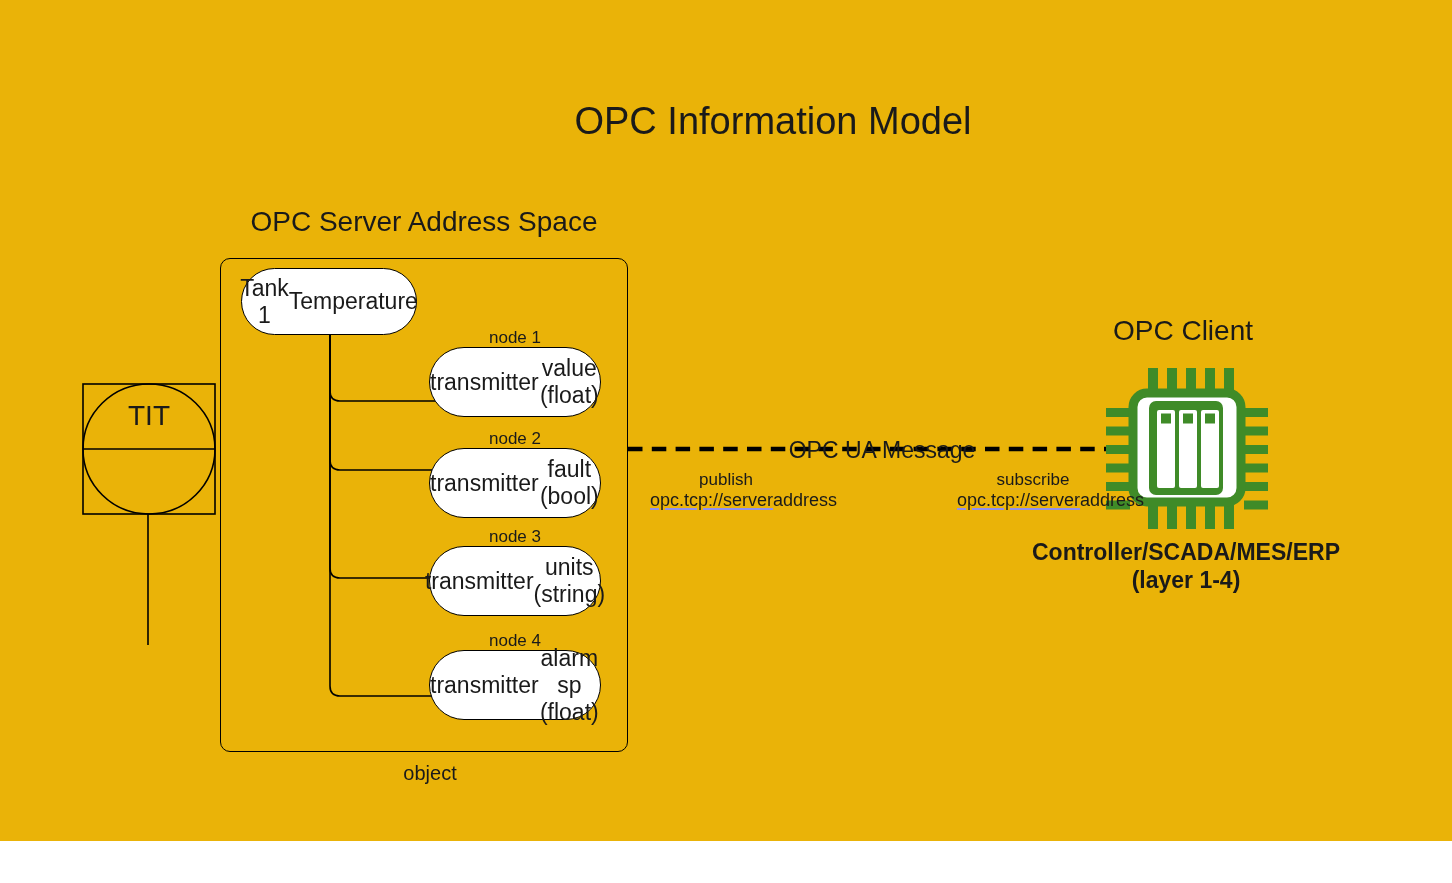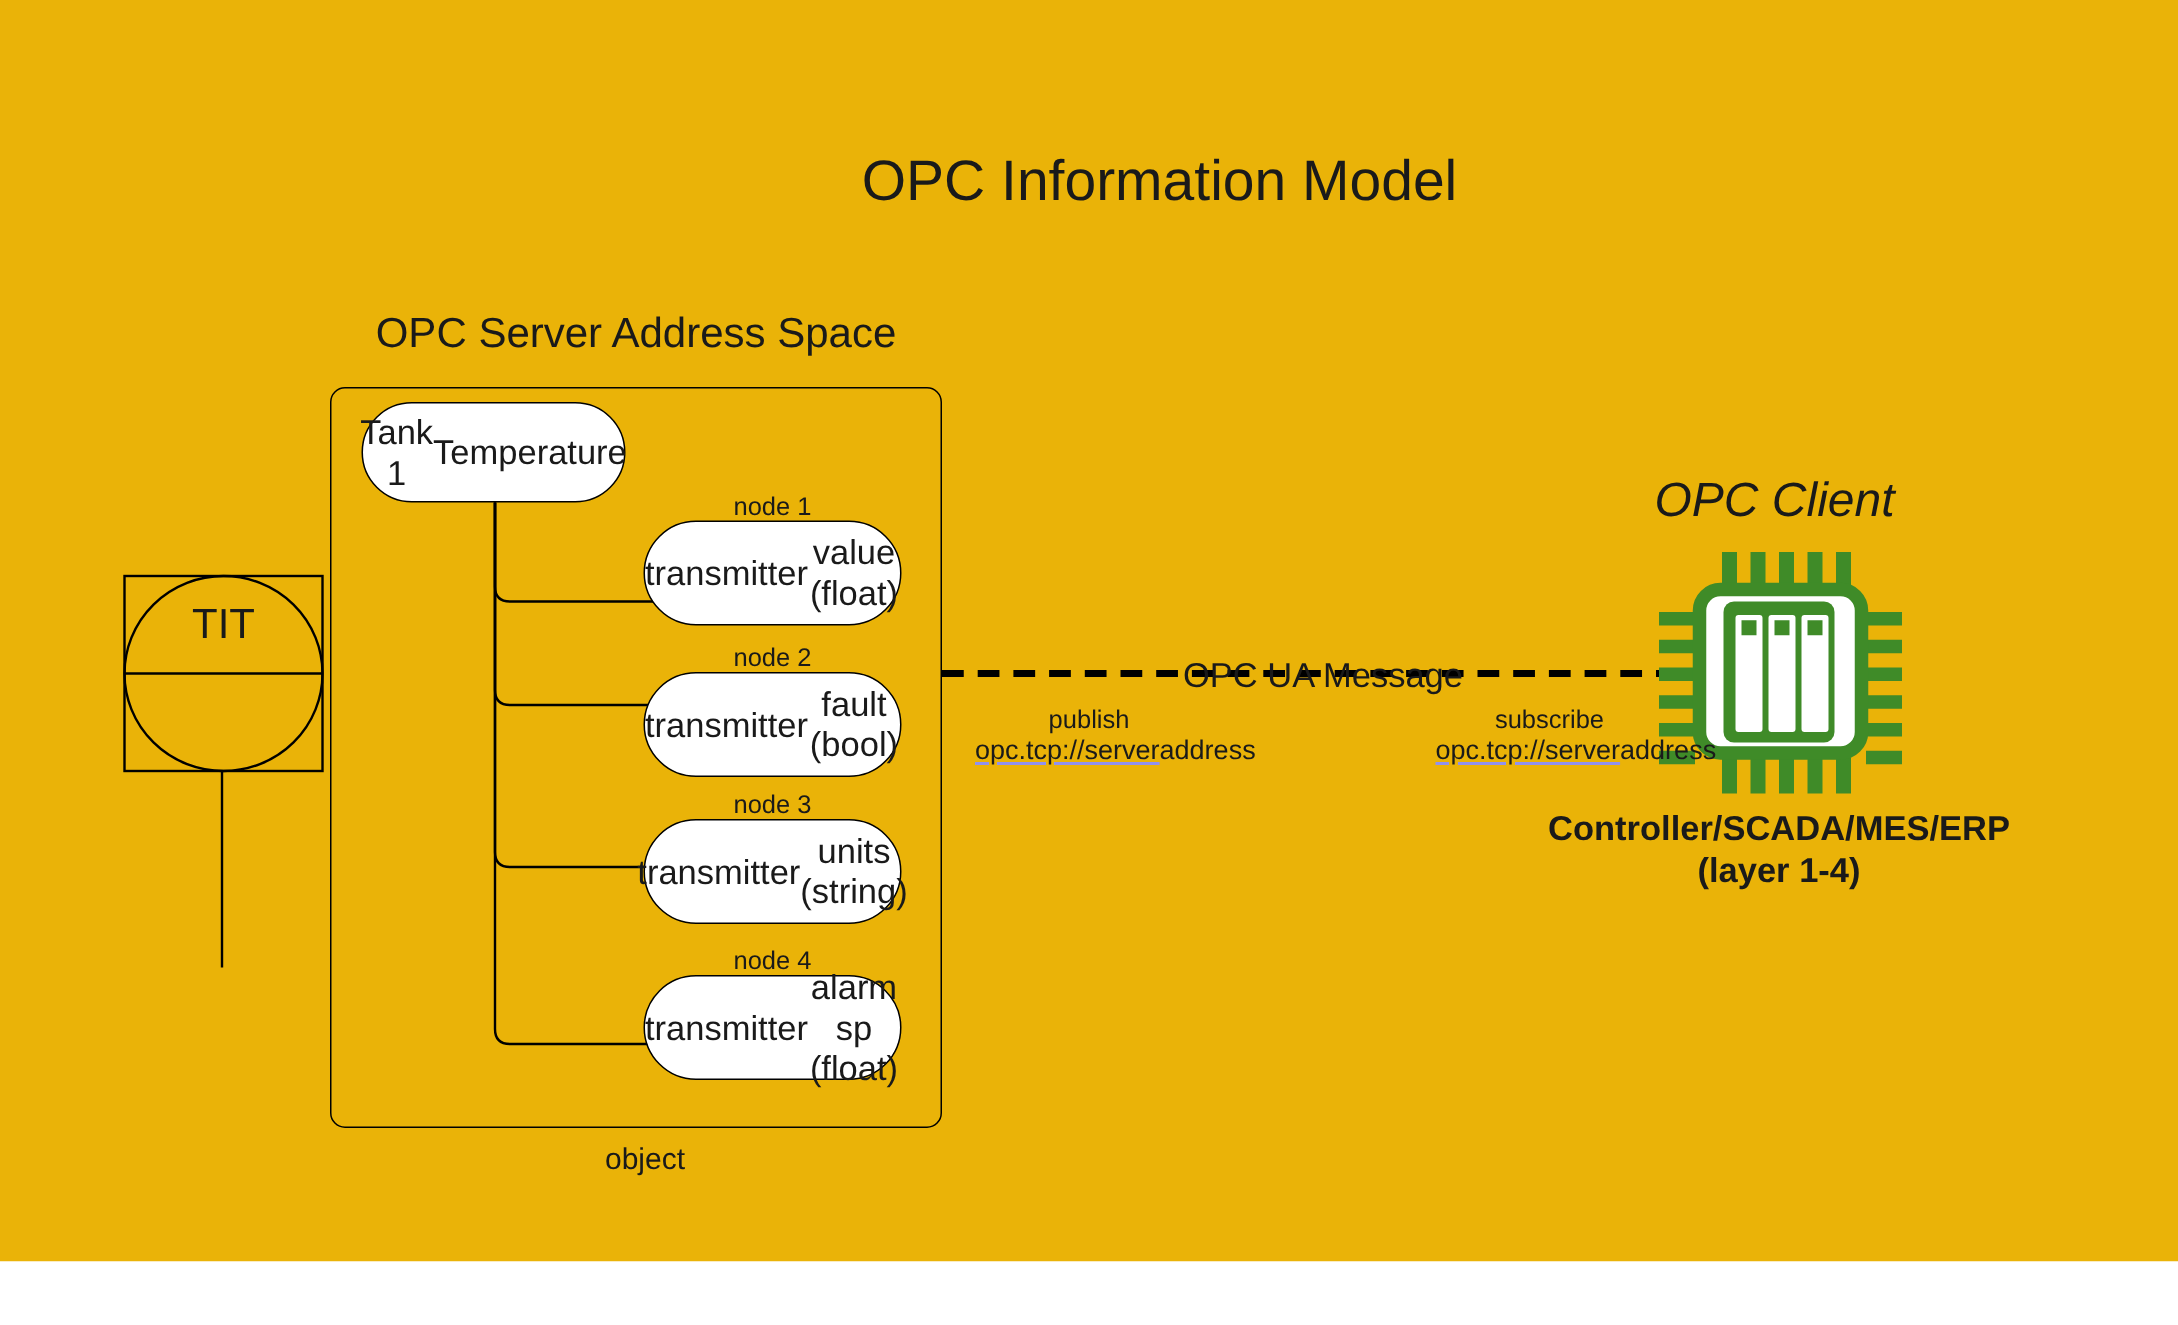--- a/index.html
+++ b/index.html
@@ -36,21 +36,21 @@
   .endpoint .addr{font-size:18px;line-height:21px;white-space:nowrap;}
   .endpoint .addr .u{
     text-decoration:underline;
     text-decoration-color:var(--link-underline);
     text-decoration-thickness:1.5px;
     text-underline-offset:2px;
     margin-left:24px;
   }
   .pub{left:626px;}
   .sub{left:933px;}
-  .client-heading{left:1033px;top:315px;width:300px;font-size:32px;font-style:italic;}
+  .client-heading{left:1033px;top:315px;width:300px;font-size:28px;}
   .client-caption{left:1016px;top:538px;width:340px;font-size:23px;line-height:28px;font-weight:bold;}
   
   .ln{stroke:var(--stroke);stroke-width:1.6;fill:none;}
   .dash{stroke:var(--stroke);stroke-width:4.6;fill:none;stroke-dasharray:14.5 9.3;}
   .chip-g{fill:var(--chip-green);stroke:none;}
   .chip-body{fill:#ffffff;stroke:var(--chip-green);stroke-width:9;}
   .chip-w{fill:#ffffff;stroke:none;}
 </style>
 </head>
 <body>

